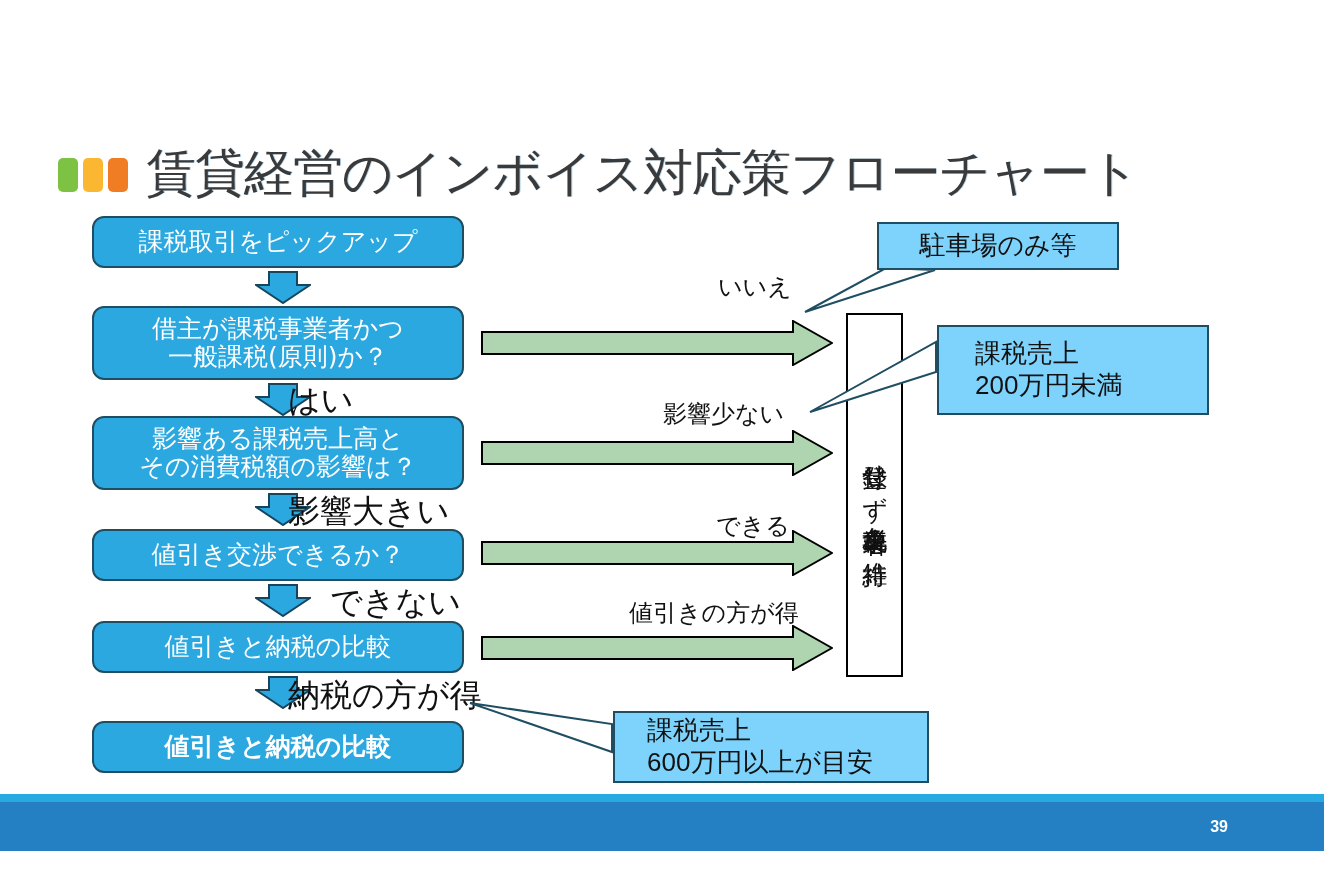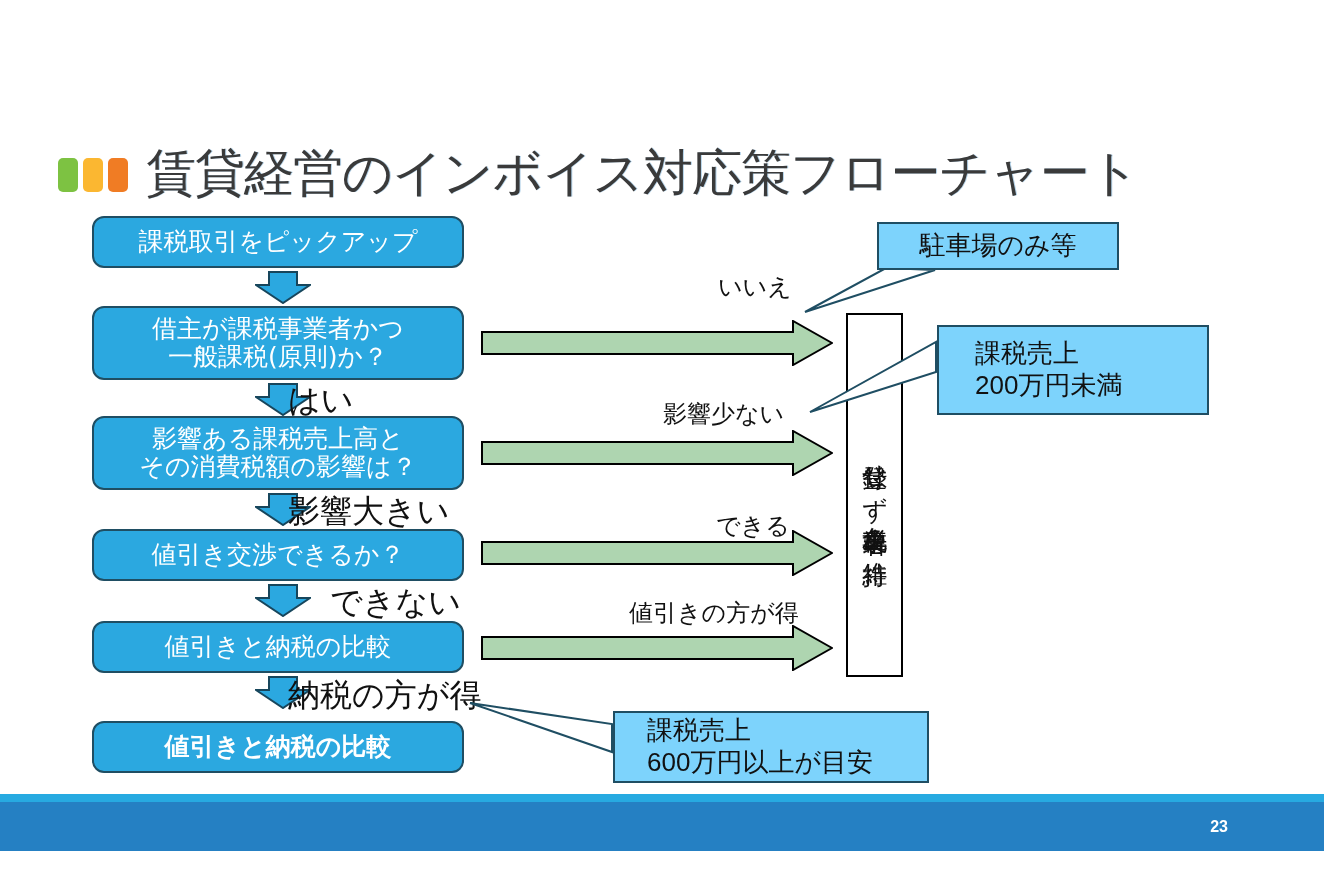--- a/index.html
+++ b/index.html
@@ -207,15 +207,15 @@
     <div class="ln">200万円未満</div>
   </div>
 
   <div class="callout co3">
     <div class="ln">課税売上</div>
     <div class="ln">600万円以上が目安</div>
   </div>
 
   <div class="banner-top"></div>
   <div class="banner"></div>
-  <div class="pagenum">23</div>
+  <div class="pagenum">39</div>
 
 </div>
 
 </body></html>

